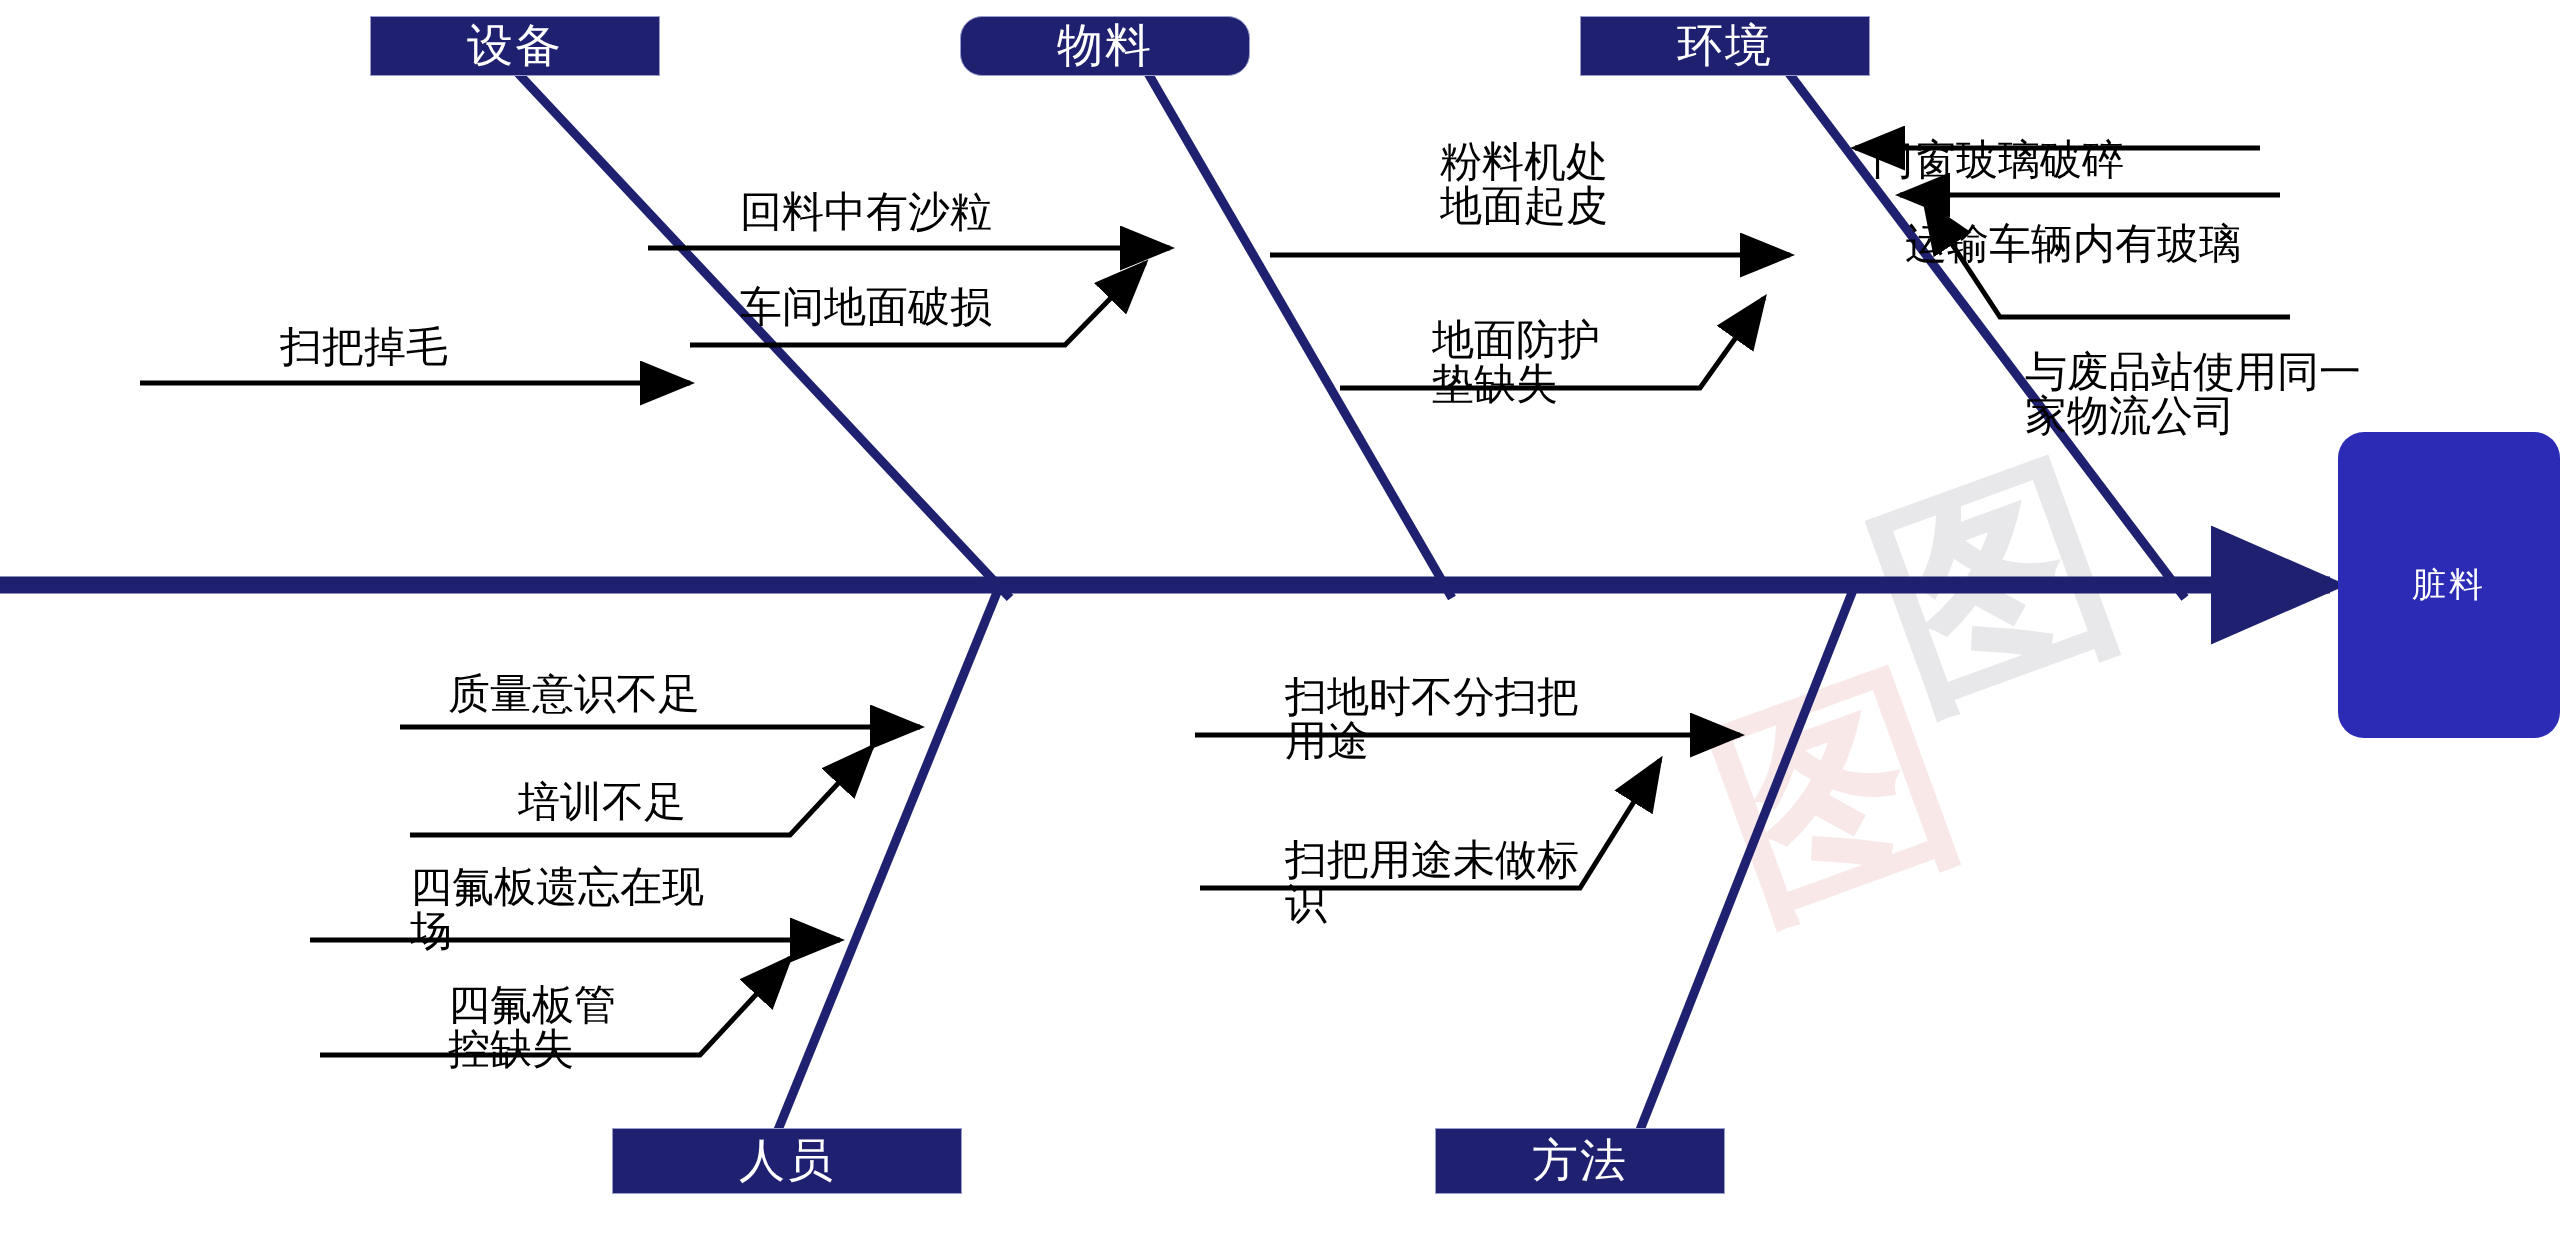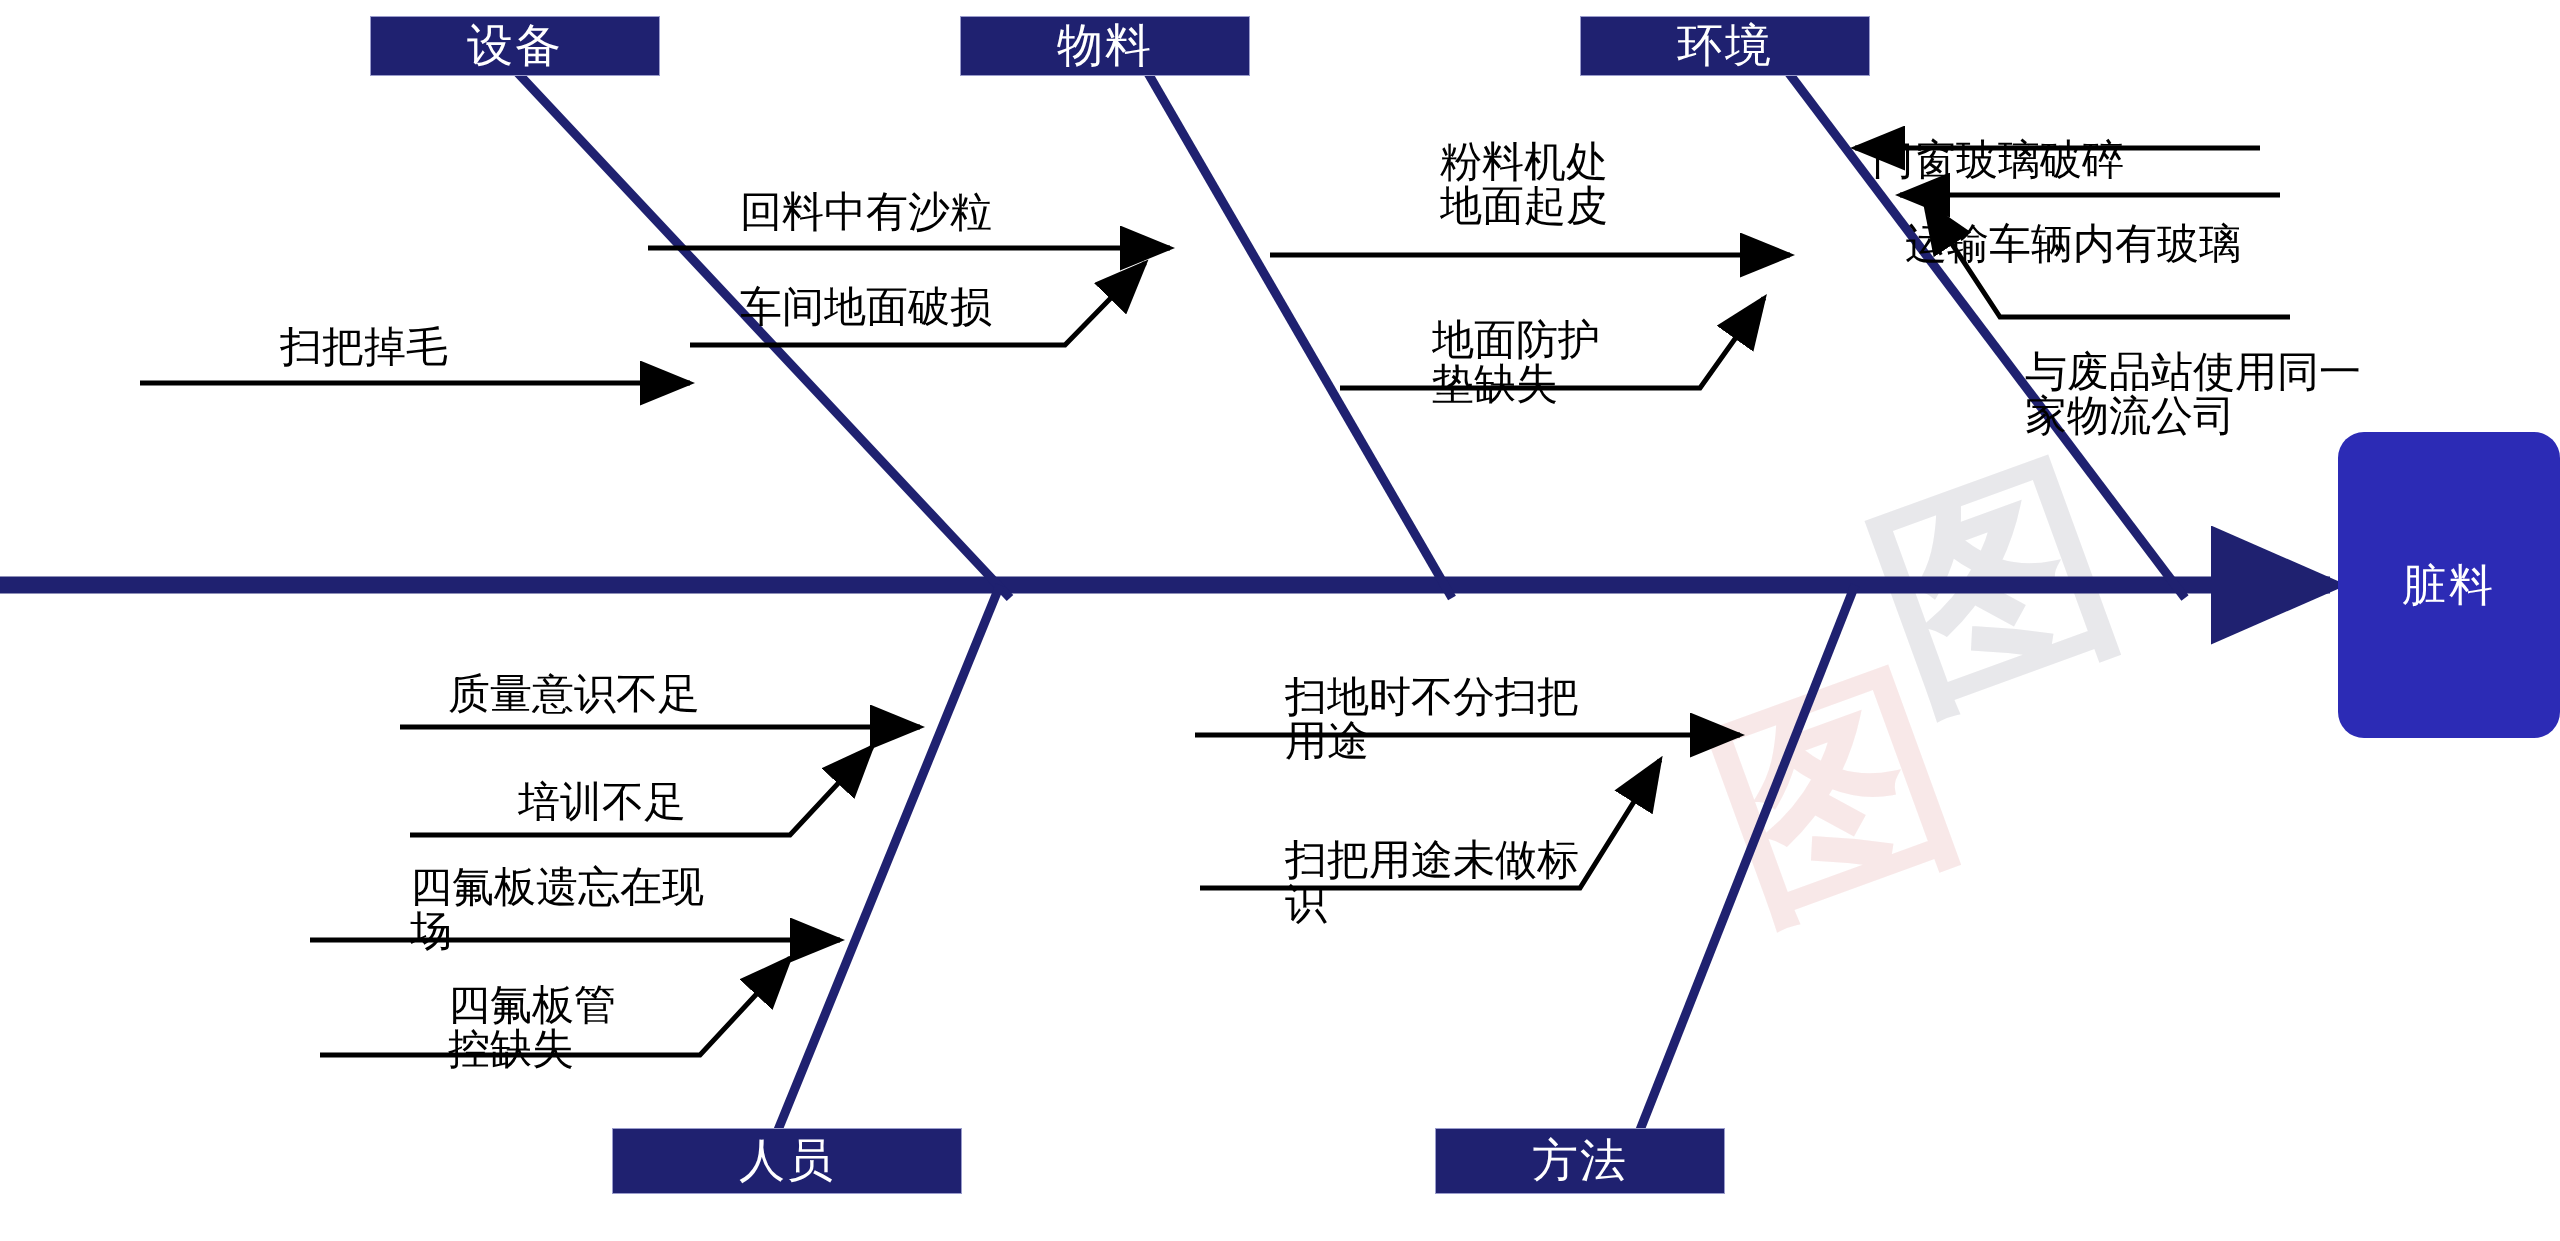--- a/index.html
+++ b/index.html
@@ -37,21 +37,21 @@
     box-sizing: border-box;
     border: 1px solid #9a9ccc;
   }
   .head-box {
     position: absolute;
     background: #2c2bb5;
     color: #ffffff;
     display: flex;
     align-items: center;
     justify-content: center;
-    font-size: 44px;
+    font-size: 34px;
     letter-spacing: 3px;
     border-radius: 26px;
     box-sizing: border-box;
   }
   .cause-label {
     position: absolute;
     color: #000000;
     font-size: 42px;
     line-height: 1.04;
     white-space: pre-line;
@@ -160,21 +160,21 @@
     </g>
     <g>
       <polyline points="1200,888 1580,888 1660,760" fill="none" stroke="#000000" stroke-width="5" marker-end="url(#arrowBlack)"></polyline>
     </g>
   </svg>
 
   <div class="cat-box" style="left:370px; top:16px; width:290px; height:60px;">
     <span>设备</span>
   </div>
 
-  <div class="cat-box" style="left:960px; top:16px; width:290px; height:60px;">
+  <div class="cat-box" style="left:960px; top:16px; width:290px; height:60px;border-radius:22px;">
     <span>物料</span>
   </div>
 
   <div class="cat-box" style="left:1580px; top:16px; width:290px; height:60px;">
     <span>环境</span>
   </div>
 
   <div class="cat-box" style="left:612px; top:1128px; width:350px; height:66px;">
     <span>人员</span>
   </div>

